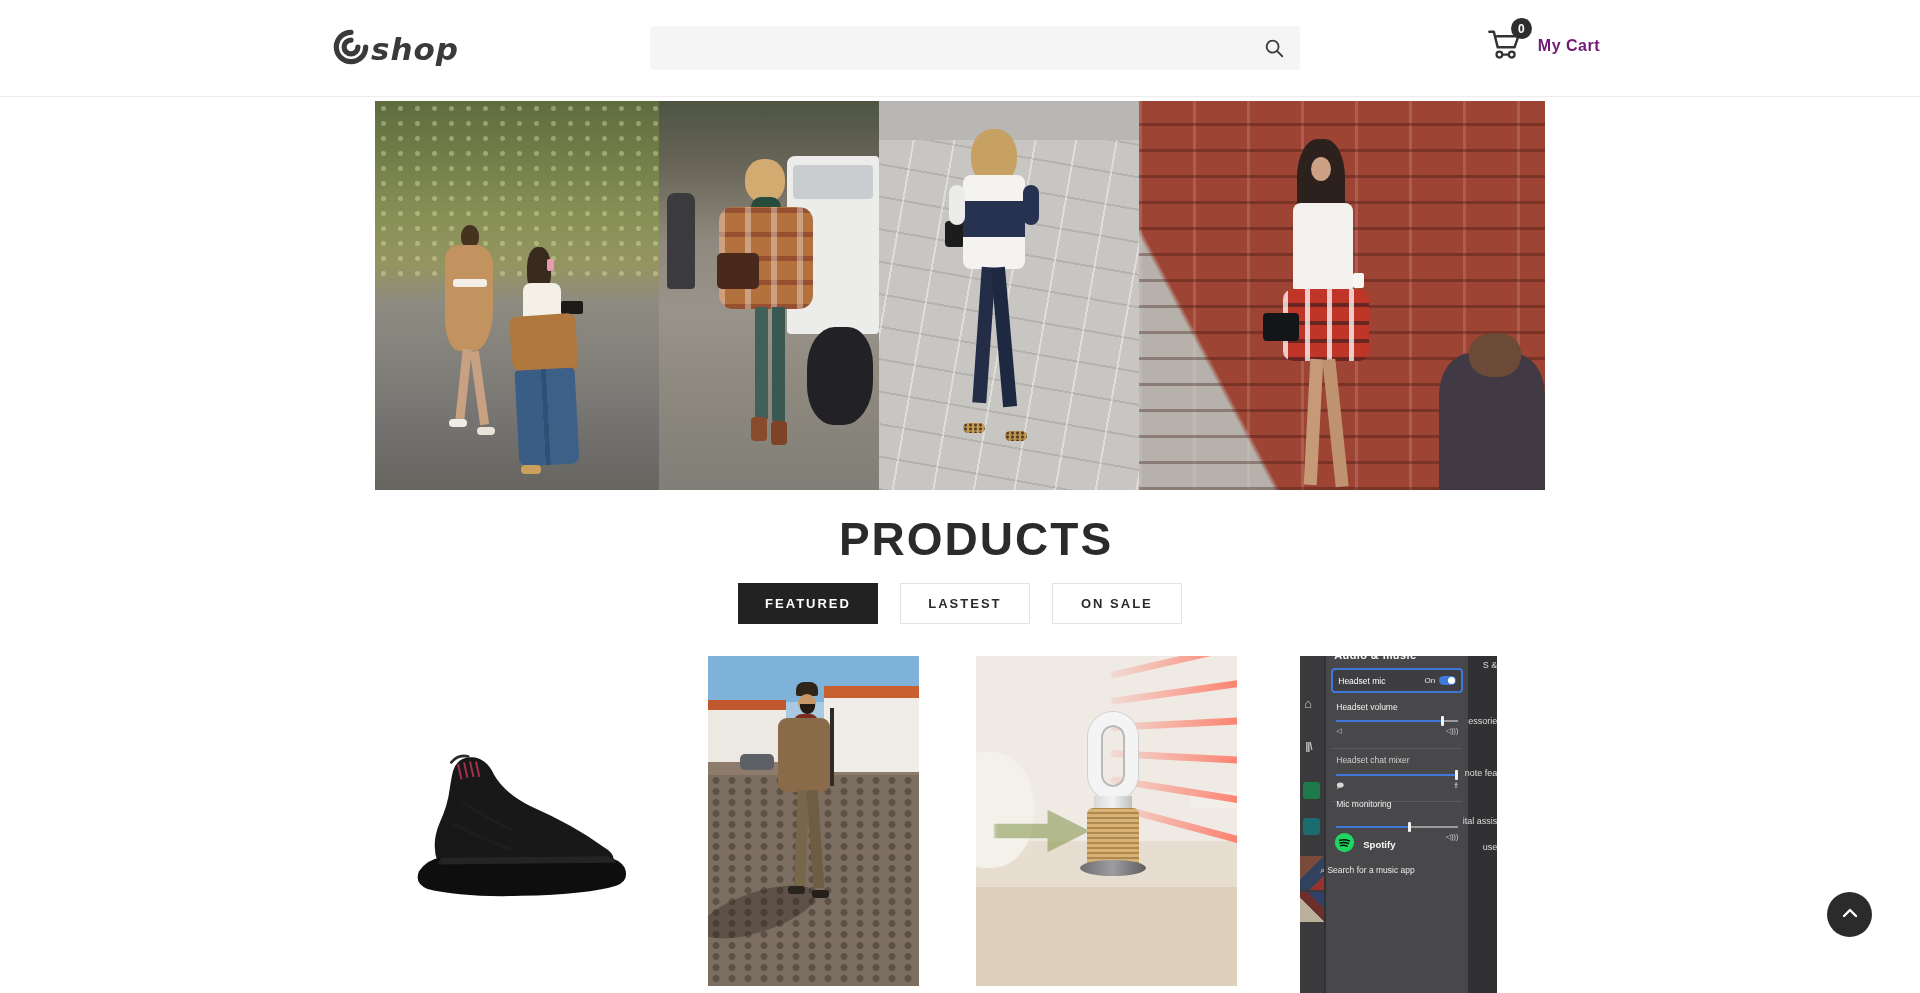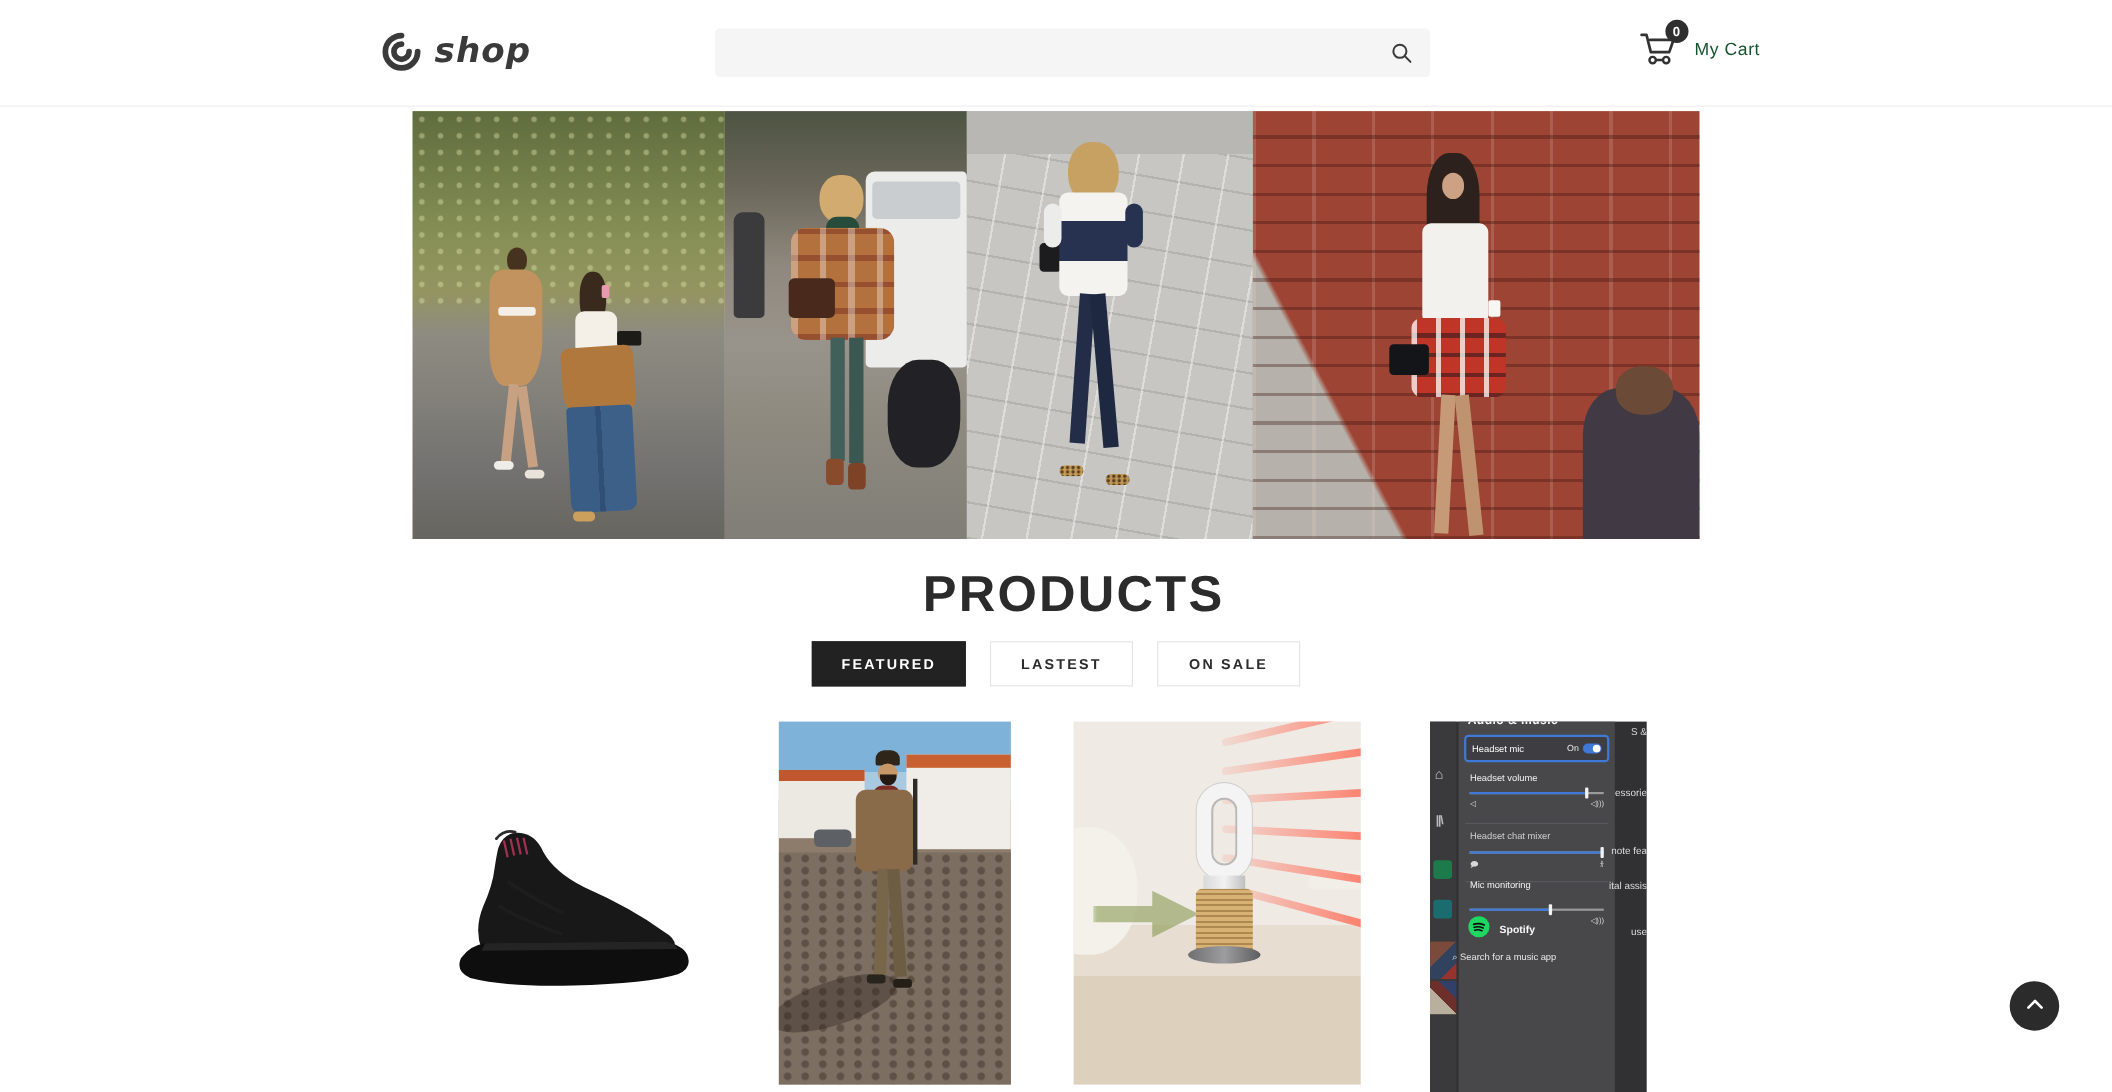--- a/index.html
+++ b/index.html
@@ -3,31 +3,31 @@
 <meta charset="utf-8">
 <style>
   * { margin:0; padding:0; box-sizing:border-box; }
   html,body { width:1920px; height:993px; overflow:hidden; background:#fff;
               font-family:"Liberation Sans", sans-serif; color:#2b2b2b; }
   .page { position:relative; width:1920px; height:993px; overflow:hidden; }
 
   
   header { height:97px; border-bottom:1px solid #ededed; background:#fff; position:relative; }
   .header-inner { width:1280px; margin:0 auto; height:100%; position:relative; }
-  .logo { position:absolute; left:26px; top:28px; display:flex; align-items:flex-start; gap:11px; cursor:pointer; text-decoration:none; }
+  .logo { position:absolute; left:12px; top:28px; display:flex; align-items:center; gap:1px; cursor:pointer; text-decoration:none; }
   .logo-text { font-family:"DejaVu Sans", sans-serif; font-style:italic; font-weight:bold;
                font-size:31px; color:#3a3a3a; letter-spacing:1px; }
   .search { position:absolute; left:330px; top:26px; width:650px; height:44px; background:#f5f5f5; border-radius:4px; display:flex; }
   .search input { flex:1; border:none; background:transparent; outline:none; padding:0 14px; font-size:15px; color:#333; }
   .search-btn { width:52px; border:none; background:transparent; cursor:pointer; display:flex; align-items:center; justify-content:center; }
   .cart { position:absolute; right:0; top:26px; display:flex; align-items:center; gap:12px; cursor:pointer; }
   .cart-icon-wrap { position:relative; width:40px; height:40px; }
   .badge { position:absolute; top:-8px; right:-6px; width:21px; height:21px; border-radius:50%;
            background:#2e2e2e; color:#fff; font-size:12px; font-weight:bold; display:flex; align-items:center; justify-content:center; }
-  .cart-label { font-size:16px; font-weight:normal; color:#14532d; letter-spacing:.5px; }
+  .cart-label { font-size:16px; font-weight:bold; color:#701a75; letter-spacing:.5px; }
 
   
   nav { height:51px; background:#fff; }
   .nav-inner { width:1280px; margin:0 auto; height:100%; display:flex; align-items:center; gap:53px; padding-left:18px; }
   .nav-item { text-decoration:none; color:#262626; font-size:15px; font-weight:bold; letter-spacing:1.5px; cursor:pointer; }
 
   
   .banner { height:38px; background:#282828; color:#fff; display:flex; align-items:center; justify-content:center; }
   .banner span { font-size:22px; font-weight:bold; letter-spacing:1px; transform:scaleX(.92); white-space:nowrap; }
 
@@ -189,21 +189,21 @@
   .p4-track { left:36px; width:122px; height:2px; background:#9a9a9c; }
   .p4-fill { position:absolute; left:0; top:0; height:2px; background:#3f79d8; }
   .p4-knob { position:absolute; right:-2px; top:-4px; width:3px; height:10px; background:#f2f2f2; border-radius:1px; }
   .p4-icons { left:36px; width:122px; display:flex; justify-content:space-between;
               font-size:7px; color:#d8d8d8; }
   .p4-div { left:32px; width:130px; height:1px; background:#5a5a5e; }
   .p4-spotrow { left:34px; top:176px; display:flex; align-items:center; gap:8px; }
   .p4-spotname { font-size:9.5px; color:#fafafa; font-weight:bold; }
   .p4-searchrow { left:20px; top:209px; font-size:8.5px; color:#e8e8e8; }
   .p4-frag { right:0; font-size:9px; color:#dcdcdc; white-space:nowrap; }
-  .f0 { top:4px; } .f1 { top:60px; } .f2 { top:112px; } .f3 { top:144px; } .f4 { top:186px; }
+  .f0 { top:4px; } .f1 { top:60px; } .f2 { top:112px; } .f3 { top:160px; } .f4 { top:186px; }
 
   
   .scroll-top { position:absolute; right:48px; top:892px; width:45px; height:45px; border:none; border-radius:50%;
     background:#2b2b2b; cursor:pointer; display:flex; align-items:center; justify-content:center; }
 </style>
 </head>
 <body>
 
 <div class="page">
 

